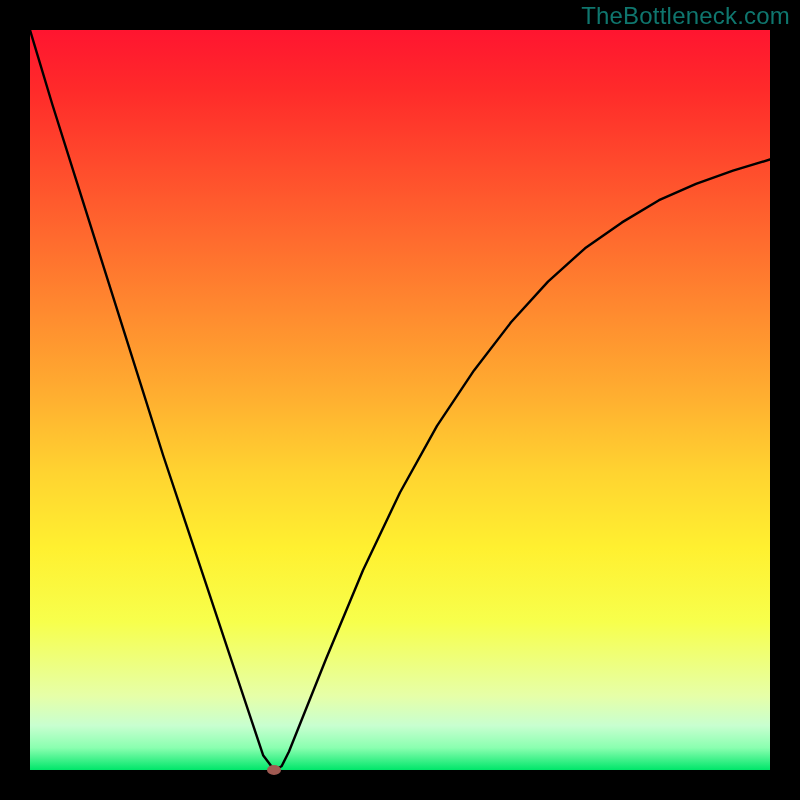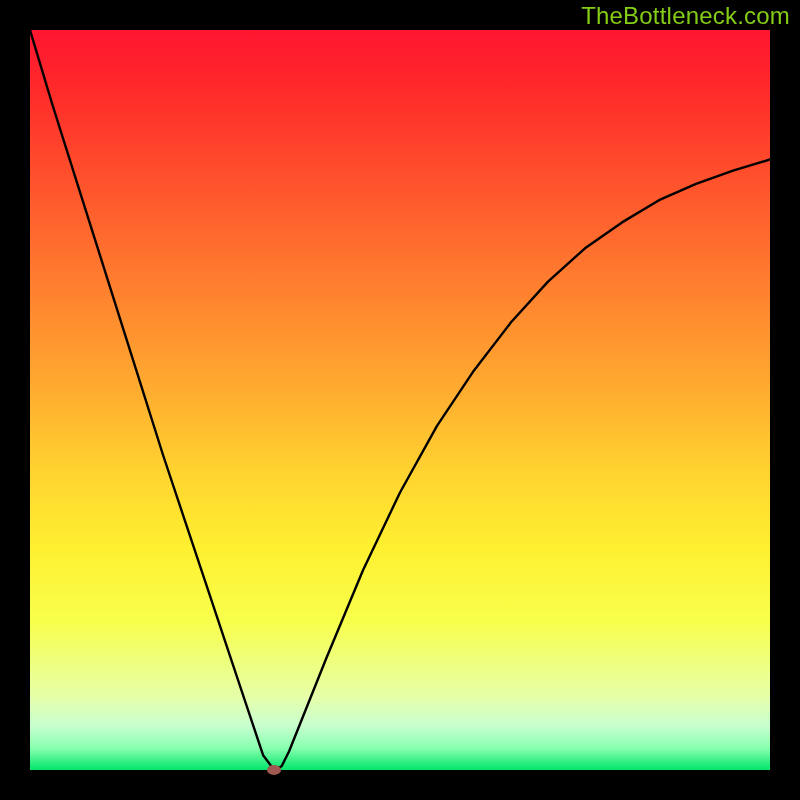--- a/index.html
+++ b/index.html
@@ -3,21 +3,21 @@
 <meta charset="utf-8">
 <style>
   * { margin: 0; padding: 0; box-sizing: border-box; }
   html, body { width: 800px; height: 800px; overflow: hidden; }
   body { background: #000; position: relative; font-family: Arial, Helvetica, sans-serif; }
 
   .watermark {
     position: absolute;
     top: 2px;
     right: 10px;
-    color: #84cc16;
+    color: #0f766e;
     font-size: 24px;
     font-weight: 400;
     letter-spacing: 0.2px;
     z-index: 50;
   }
 
   .plot-outer {
     position: absolute;
     left: 30px;
     top: 30px;

